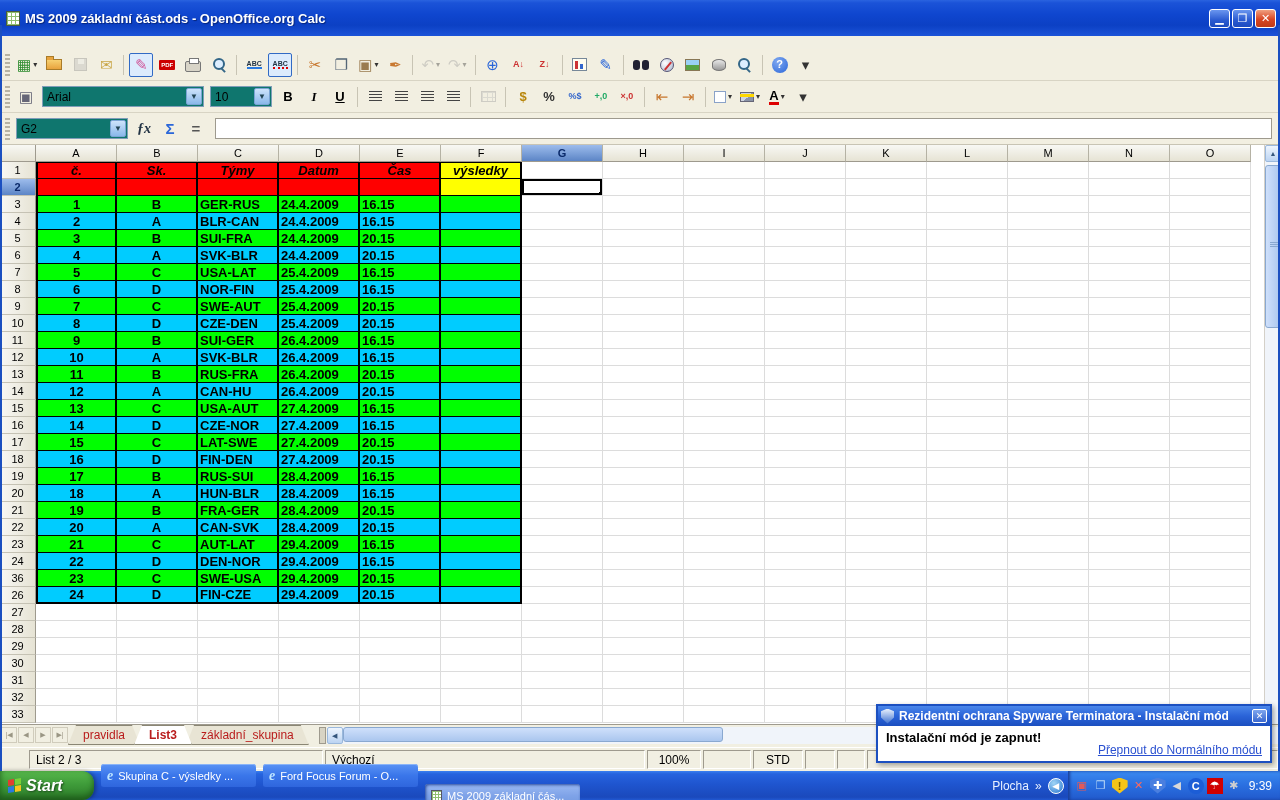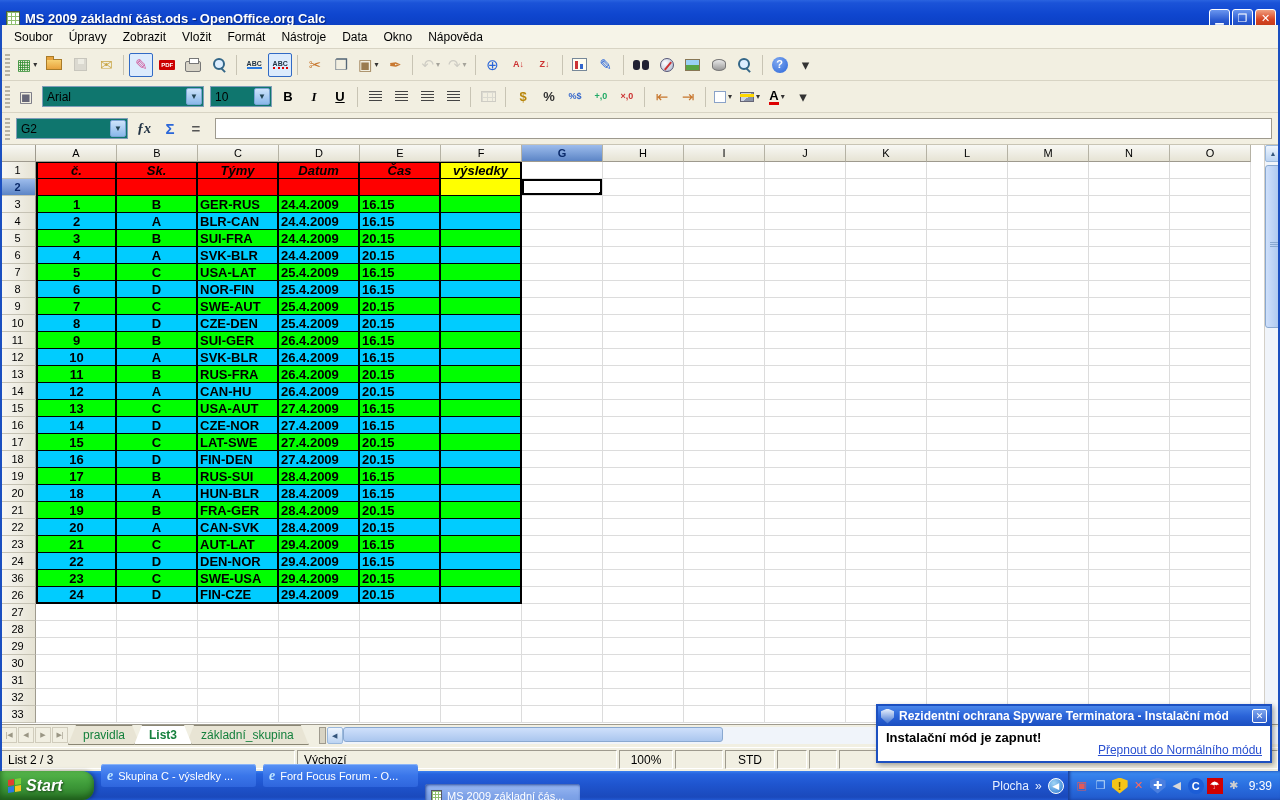--- a/index.html
+++ b/index.html
@@ -118,29 +118,29 @@
     background:linear-gradient(90deg,#cfe0fb,#aac6ee);}
   .vthumb::after{content:"";position:absolute;left:4px;top:76px;width:8px;height:6px;
     background:repeating-linear-gradient(180deg,#89a8d0 0 1px,transparent 1px 2px);}
   
   .tabrow{position:absolute;left:0;top:724px;width:1280px;height:23px;background:#f1efe2;
     border-top:1px solid #9e9a8e;display:flex;align-items:flex-start;}
   .navbtn{width:16px;height:16px;margin:2px 0 0 1px;background:#f1efe2;border:1px solid #d0ccbc;
     display:flex;align-items:center;justify-content:center;font-size:7px;color:#9a9684;}
   .tabs{display:flex;margin-left:6px;height:20px;}
   .tab{height:20px;padding:2px 14px 0 14px;font-size:12px;background:#e8e4d4;border:1px solid #8a8674;
-    clip-path:polygon(8px 0,calc(100% - 8px) 0,100% 100%,0 100%);margin-left:-6px;color:#15803d;}
+    clip-path:polygon(8px 0,calc(100% - 8px) 0,100% 100%,0 100%);margin-left:-6px;color:#b91c1c;}
   .tab.active{background:#fff;font-weight:bold;z-index:2;}
   .hsplit{width:7px;height:17px;margin:2px 1px 0 10px;background:#d8d4c4;border:1px solid #9e9a8e;}
   .hscroll{flex:1;height:17px;margin-top:2px;background:#f0f4fa;display:flex;}
   .hthumb{height:15px;width:380px;margin:0;border:1px solid #89a8d0;border-radius:3px;
     background:linear-gradient(180deg,#cfe0fb,#aac6ee);}
   
   .statusbar{position:absolute;left:0;top:747px;width:1280px;height:24px;background:#f1efe2;
-    border-top:1px solid #fff;display:flex;align-items:center;font-size:12px;}
+    border-top:1px solid #fff;display:flex;align-items:center;font-size:12px;padding-left:28px;}
   .sfield{height:19px;margin:0 1px;border:1px solid;border-color:#9e9a8e #fff #fff #9e9a8e;
     display:flex;align-items:center;padding:0 6px;color:#000;}
   
   .taskbar{position:absolute;left:0;top:771px;width:1280px;height:29px;
     background:linear-gradient(180deg,#3a80f0 0%,#2663de 10%,#1f55cf 45%,#1a49bc 90%,#2158d2 100%);
     display:flex;align-items:center;color:#fff;}
   .startbtn{height:29px;width:94px;display:flex;align-items:center;gap:5px;padding:0 12px 0 8px;
     background:linear-gradient(180deg,#58b84c 0%,#3f9c3a 45%,#2c7a28 100%);
     border-radius:0 12px 12px 0;box-shadow:inset 0 -3px 6px #1d5a1a, 2px 0 4px rgba(0,0,0,.35);
     font-style:italic;font-weight:bold;font-size:16px;text-shadow:1px 1px 2px #1d4a1a;}
@@ -188,31 +188,20 @@
 <div class="window">
 
   <div class="titlebar">
     <span class="calc-ico"></span>
     <span class="title-text">MS 2009 základní část.ods - OpenOffice.org Calc</span>
     <span class="winbtn">▁</span>
     <span class="winbtn">❐</span>
     <span class="winbtn close">✕</span>
   </div>
 
-  <div class="menubar" id="menubar">
-      <span class="menu-item">Soubor</span>
-      <span class="menu-item">Úpravy</span>
-      <span class="menu-item">Zobrazit</span>
-      <span class="menu-item">Vložit</span>
-      <span class="menu-item">Formát</span>
-      <span class="menu-item">Nástroje</span>
-      <span class="menu-item">Data</span>
-      <span class="menu-item">Okno</span>
-      <span class="menu-item">Nápověda</span>
-    </div>
 
   <div class="toolbar" id="tb-std">
     <span class="grip"></span>
   <div class="tbtn">
         <span class="glyph" style="color: rgb(46, 139, 46);">▦</span>
         <span class="dd">▾</span>
       </div>
       <div class="tbtn">
         <span class="glyph icon-folder"></span>
       </div>

